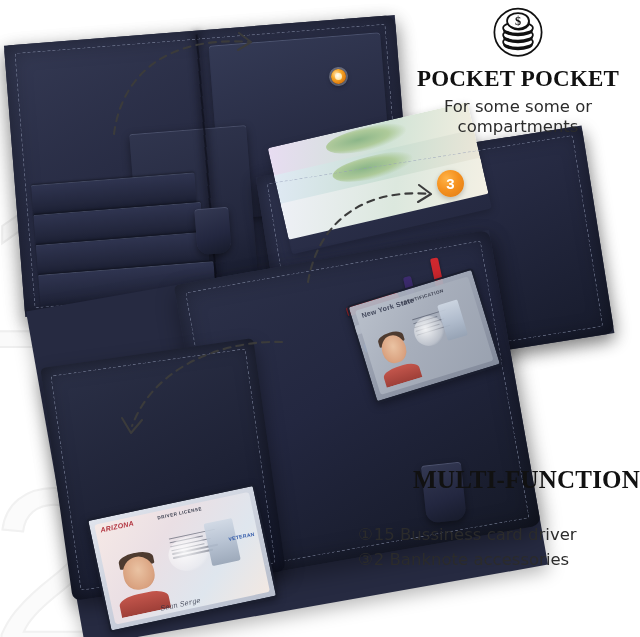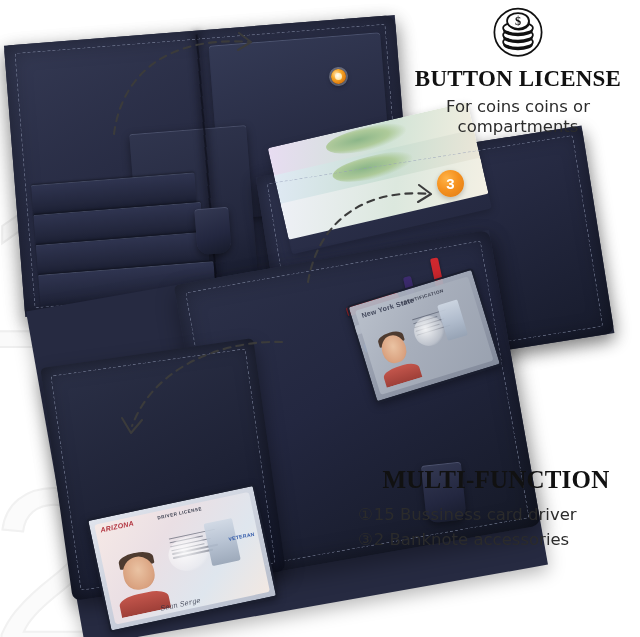--- a/index.html
+++ b/index.html
@@ -491,22 +491,22 @@
 
   #section-multi-function {
     position: absolute;
     left: 352px;
     top: 466px;
     width: 288px;
     z-index: 11;
   }
   #multi-function-title {
     font-size: 25px;
-    text-align: center;
-    margin: 0 0 8px 0;
+    text-align: right;
+    margin: 0 0 28px 0;
     line-height: 1.1;
   }
   #feature-list {
     list-style: none;
     margin: 0;
     padding: 0 0 0 6px;
     font-family: "DejaVu Sans", sans-serif;
     font-size: 16.5px;
     line-height: 1.55;
     color: #2b2b2b;
@@ -650,23 +650,23 @@
         <ellipse cx="32" cy="41" rx="17" ry="6.5" fill="#fff" stroke="#111" stroke-width="2"></ellipse>
         <ellipse cx="32" cy="36" rx="17" ry="6.5" fill="#111"></ellipse>
         <ellipse cx="32" cy="33" rx="17" ry="6.5" fill="#fff" stroke="#111" stroke-width="2"></ellipse>
         <ellipse cx="32" cy="28" rx="17" ry="6.5" fill="#111"></ellipse>
         <ellipse cx="32" cy="25" rx="17" ry="6.5" fill="#fff" stroke="#111" stroke-width="2"></ellipse>
         <ellipse cx="33" cy="19" rx="12.5" ry="9" fill="#111"></ellipse>
         <ellipse cx="32" cy="17" rx="12.5" ry="9" fill="#fff" stroke="#111" stroke-width="2"></ellipse>
         <text x="32" y="22" font-family="Liberation Serif, serif" font-size="14" font-weight="bold" text-anchor="middle" fill="#111">$</text>
       </svg>
     </div>
-    <div class="heading-serif" id="button-pocket-title">BUTTON LICENSE</div>
+    <div class="heading-serif" id="button-pocket-title">POCKET POCKET</div>
     <div id="button-pocket-sub">
-      <div>For coins coins or</div>
+      <div>For some some or</div>
       <div>compartments</div>
     </div>
   </div>
 
   <div id="section-multi-function">
     <div class="heading-serif" id="multi-function-title">MULTI-FUNCTION</div>
     <ul id="feature-list">
       <li>
         <span class="fnum">①</span><span>15</span>&nbsp;<span>Bussiness card driver</span>
       </li>

